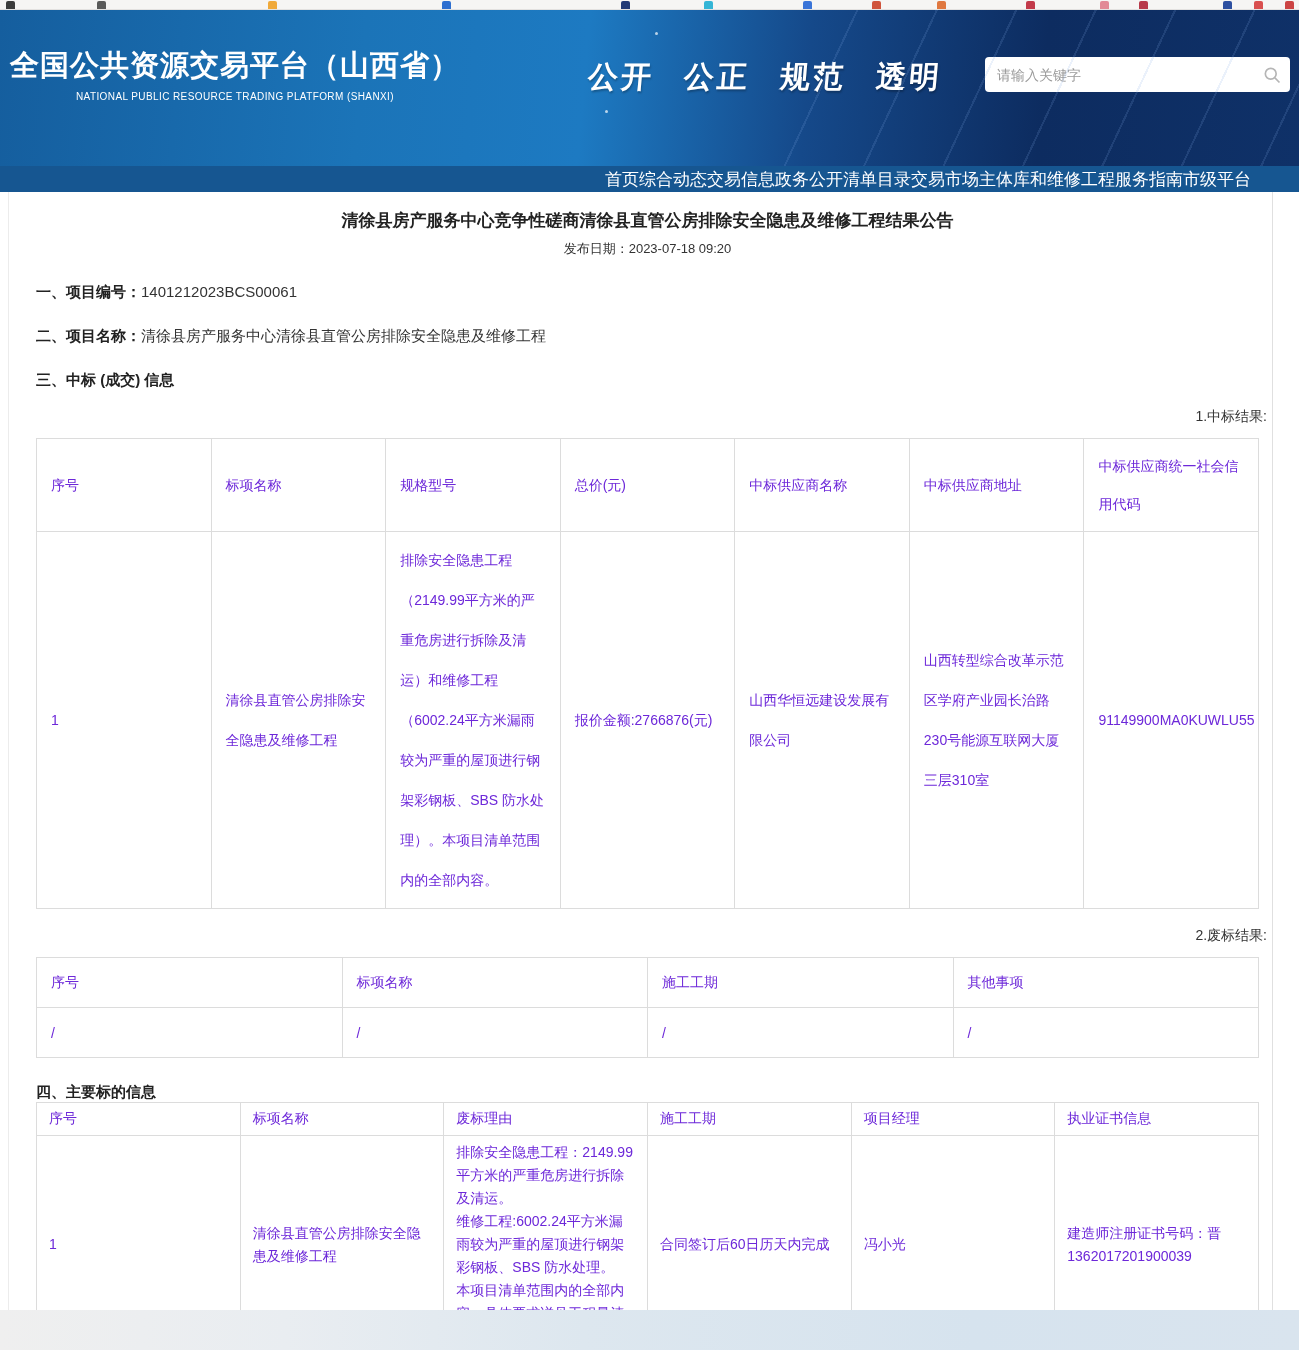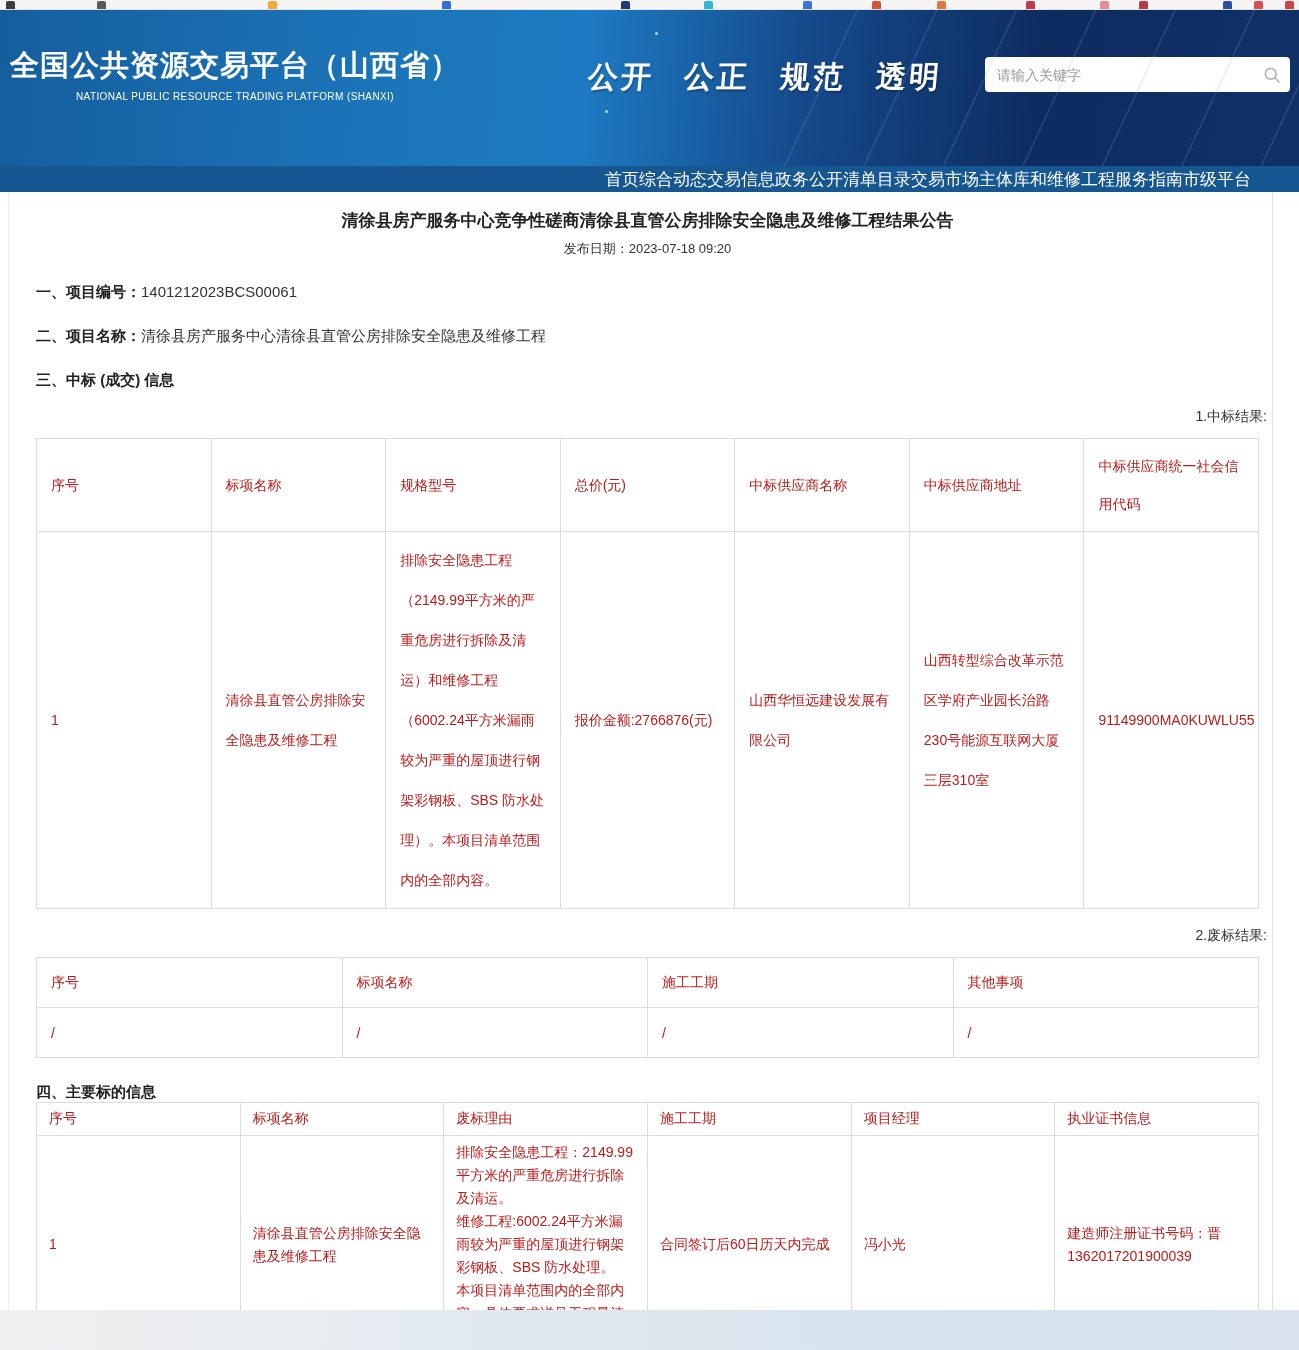--- a/index.html
+++ b/index.html
@@ -46,21 +46,21 @@
              width:1223px; line-height:22px; }
   .a-date { text-align:center; font-size:13px; color:#333; width:1223px; margin-top:8px; }
   .sec { font-size:15px; color:#222; margin-top:25px; }
   .sec b { font-weight:bold; }
   .sec .val { font-weight:normal; color:#333;text-align:center; }
   .sub-label { font-size:14px; color:#333; margin:18px 0 12px 30px;text-align:right; }
   .sub-label2 { font-size:14px; color:#333; margin:20px 0 12px 15px; }
 
   table { border-collapse:collapse; width:1223px; table-layout:fixed; }
   th,td { border:1px solid #dcdcdc; font-weight:normal; text-align:left;
-          font-size:14px; color:#b91c1c; vertical-align:middle; }
+          font-size:14px; color:#6d28d9; vertical-align:middle; }
   
   .t-award th { height:89px; padding:8px 14px; line-height:38px; }
   .t-award td { height:333px; padding:8px 14px; line-height:40px; }
   
   .t-rej th { height:50px; padding:8px 14px; }
   .t-rej td { height:50px; padding:8px 14px; }
   
   .t-target th { height:33px; padding:5px 12px; }
   .t-target td { height:215px; padding:5px 12px; line-height:23px; }
   .pre { white-space:pre-line; }

